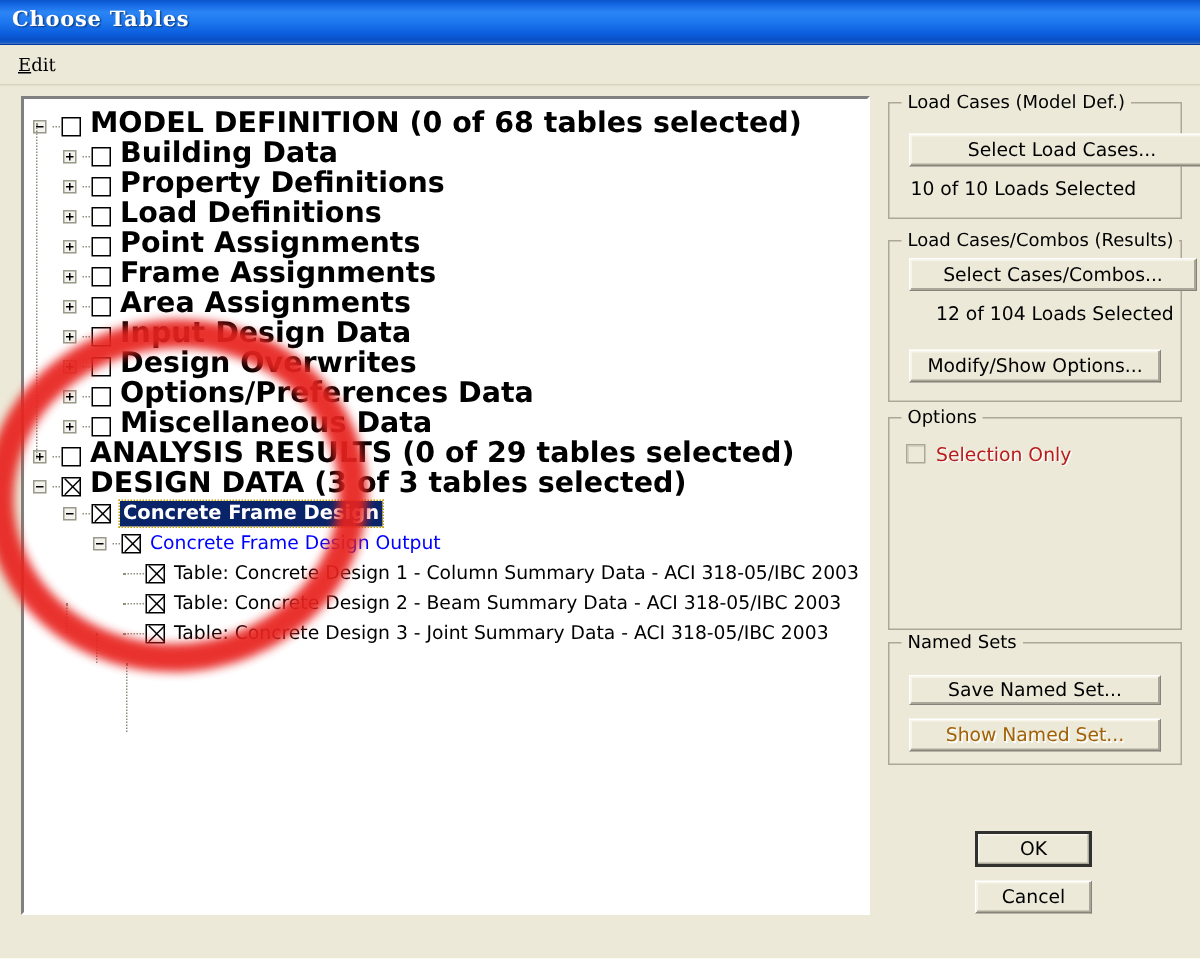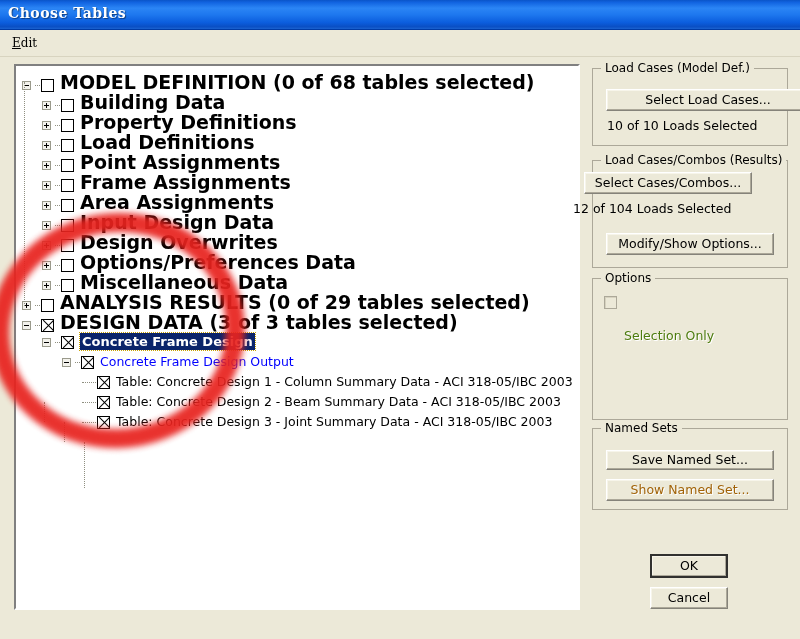--- a/index.html
+++ b/index.html
@@ -245,24 +245,23 @@
     width: 13px; height: 13px;
     border: 1px solid #aca899;
     background: #ece9d8;
     box-sizing: border-box;
     box-shadow: inset 1px 1px 0 #d6d2bf;
   }
   .opt-lbl {
     position: absolute;
     font-size: 12.5px;
     font-family: "DejaVu Sans", sans-serif;
-    color: #4d7c0f;
+    color: #b91c1c;
     text-shadow: 1px 1px 0 #ffffff;
     white-space: nowrap;
-    margin-top: 33px;
   }
 
   
   #redcircle {
     position: absolute;
     left: -10px;
     top: 213px;
     width: 255px;
     height: 235px;
     border: 19px solid #e8231f;
@@ -316,22 +315,22 @@
 
   <div class="groupbox" style="left:592px; top:68px; width:196px; height:78px;">
     <div class="gb-title">Load Cases (Model Def.)</div>
   </div>
   <div class="btn" style="left:606px; top:89px; width:204px; height:22px;">Select Load Cases...</div>
   <div class="statline" style="left:607px; top:118px;">10  of  10  Loads Selected</div>
 
   <div class="groupbox" style="left:592px; top:160px; width:196px; height:108px;">
     <div class="gb-title">Load Cases/Combos (Results)</div>
   </div>
-  <div class="btn" style="left:584px; top:172px; width:168px; height:22px;">Select Cases/Combos...</div>
-  <div class="statline" style="left:573px; top:201px;">12  of  104  Loads Selected</div>
+  <div class="btn" style="left:606px; top:172px; width:192px; height:22px;">Select Cases/Combos...</div>
+  <div class="statline" style="left:624px; top:201px;">12  of  104  Loads Selected</div>
   <div class="btn" style="left:606px; top:233px; width:168px; height:22px;">Modify/Show Options...</div>
 
   <div class="groupbox" style="left:592px; top:278px; width:196px; height:142px;">
     <div class="gb-title">Options</div>
   </div>
   <div class="opt-cbx" style="left:604px; top:296px;"></div>
   <div class="opt-lbl" style="left:624px; top:295px;">Selection Only</div>
 
   <div class="groupbox" style="left:592px; top:428px; width:196px; height:82px;">
     <div class="gb-title">Named Sets</div>

